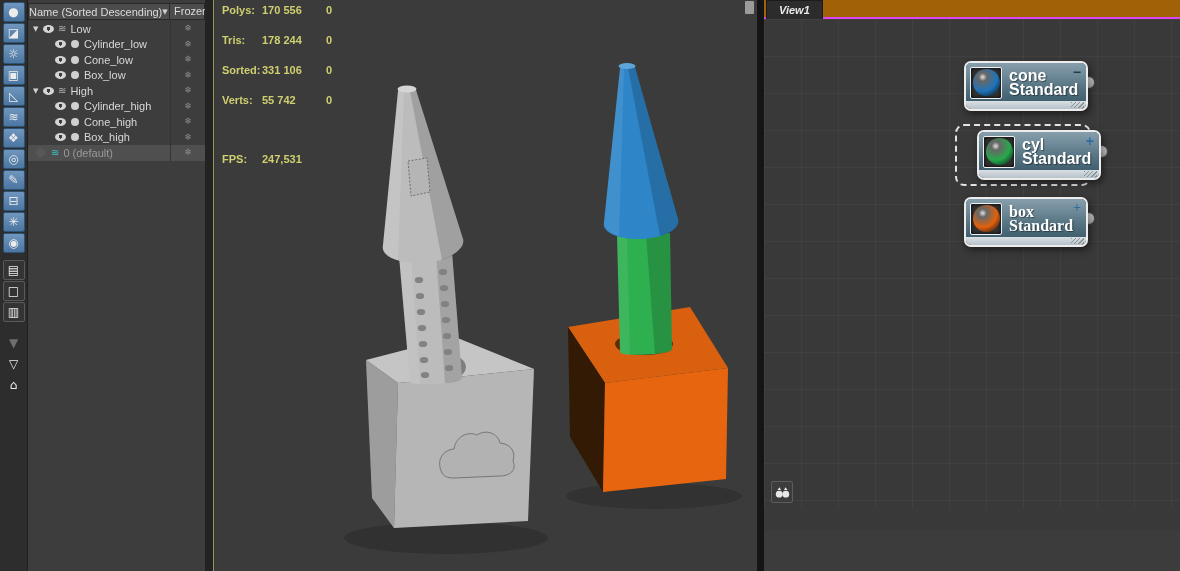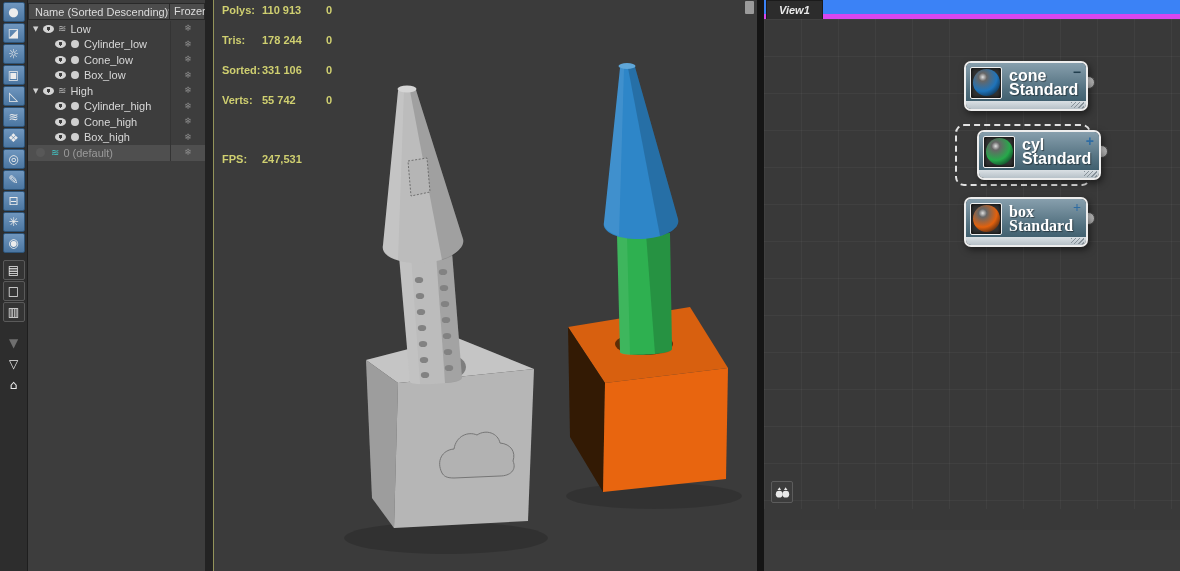--- a/index.html
+++ b/index.html
@@ -15,21 +15,21 @@
     border:1px solid #5a5a5a; border-radius:2px; cursor:pointer; }
   .tbtn.active { background:linear-gradient(#6f96be,#4b76a1); border-color:#2e5478; }
   .tbtn.plain { background:transparent; border:none; }
   .tbtn.dim { color:#6f6f6f; }
   .tgap1 { height:6px; } .tgap2 { height:10px; }
 
   
   .explorer { position:absolute; left:28px; top:0; width:177px; height:571px; background:#3d3d3d; }
   .exp-header { position:absolute; top:3px; left:0; right:0; height:17px; background:#4c4c4c;
     border:1px solid #292929; display:flex; align-items:center; font-size:11px; color:#dcdcdc; }
-  .col-name { flex:1; padding-left:6px; display:flex; align-items:center; white-space:nowrap; overflow:hidden; }
+  .col-name { flex:1; display:flex; align-items:center; white-space:nowrap; overflow:hidden; }
   .sort-arrow { margin-left:auto; margin-right:4px; font-size:7px; color:#cfcfcf; font-family:"DejaVu Sans",sans-serif; }
   .col-frozen { width:35px; border-left:1px solid #292929; padding-left:4px; align-self:stretch; line-height:15px; }
   .exp-rows { position:absolute; top:21px; left:0; right:0; }
   .row { display:flex; align-items:center; height:15.5px; font-size:11px; color:#d8d8d8; cursor:default; }
   .row.default-row { background:#4f4f4f; color:#9a9a9a; }
   .tw { width:10px; margin-left:5px; font-size:7px; color:#d0d0d0; font-family:"DejaVu Sans",sans-serif; }
   .eye { display:inline-block; width:11px; height:8px; border-radius:50%; flex:0 0 auto;
     background:radial-gradient(circle at 50% 48%, #3c3c3c 0 1.7px, #d4d4d4 1.8px 100%); }
   .lyr { font-family:"DejaVu Sans",sans-serif; font-size:10px; color:#b5b5b5; margin:0 4px 0 4px; line-height:10px; }
   .lyr.teal { color:#43c6c6; }
@@ -50,21 +50,21 @@
   .viewport { position:absolute; left:213px; top:0; width:544px; height:571px; background:#3b3b3b;
     border-left:1px solid #93935a; }
   .vp-handle { position:absolute; right:3px; top:1px; width:9px; height:13px; background:#9b9b9b; border-radius:1px; }
   .stats { position:absolute; left:8px; top:4px; display:grid; grid-template-columns:40px 64px auto;
     row-gap:18px; font-size:11px; color:#cfcf70; line-height:12px;font-weight:bold; }
   .stats .gaprow { grid-column:1 / -1; height:11px; }
   .vp-svg { position:absolute; left:0; top:0; }
 
   
   .mated { position:absolute; left:764px; top:0; width:416px; height:571px; background:#393939; }
-  .tabbar { position:absolute; left:0; right:0; top:0; height:19px; background:#3b82f6; border-bottom:5px solid #d946ef; }
+  .tabbar { position:absolute; left:0; right:0; top:0; height:19px; background:#a16207; border-bottom:2px solid #d946ef; }
   .tab { position:absolute; left:2px; top:0; height:19px; padding:0 12px; background:#2c2c2c;
     border:1px solid #1b1b1b; border-bottom:none; color:#e8e8e8; font-weight:bold; font-style:italic;
     font-size:11px; line-height:18px; }
   .nodeview { position:absolute; left:0; right:0; top:19px; height:490px; background:#393939;
     background-image:linear-gradient(rgba(255,255,255,.035) 1px, transparent 1px),
                      linear-gradient(90deg, rgba(255,255,255,.035) 1px, transparent 1px);
     background-size:37px 37px; overflow:hidden; }
   .node { position:absolute; width:124px; }
   .connector { position:absolute; right:-7px; top:15px; width:13px; height:13px; border-radius:50%;
     background:radial-gradient(circle at 38% 32%, #e2e2e2, #999); border:1px solid #4e4e4e; z-index:0; }
@@ -191,21 +191,21 @@
         <span class="frz">❄</span>
       </div>
     </div>
   </div>
 
   <div class="div-a"></div>
 
   <div class="viewport">
     <div class="stats" style="color: rgb(207, 207, 112);">
       <span>Polys:</span>
-      <span>110 913</span>
+      <span>170 556</span>
       <span>0</span>
       <span>Tris:</span>
       <span>178 244</span>
       <span>0</span>
       <span>Sorted:</span>
       <span>331 106</span>
       <span>0</span>
       <span>Verts:</span>
       <span>55 742</span>
       <span>0</span>

